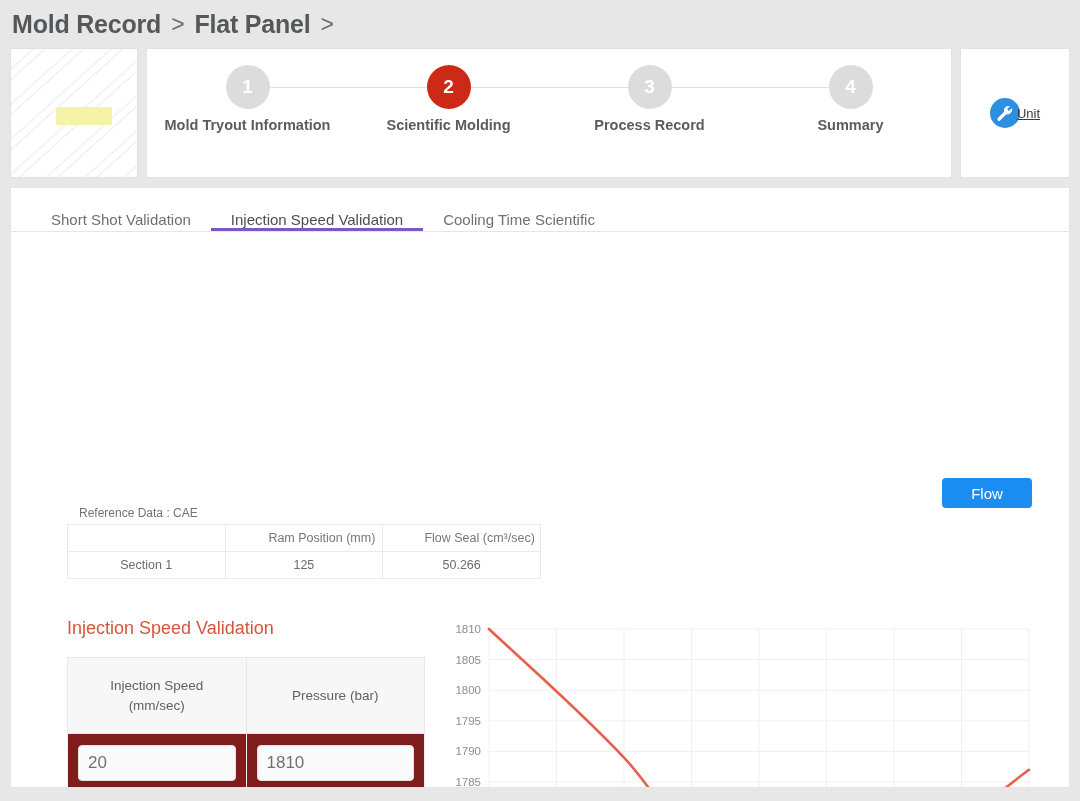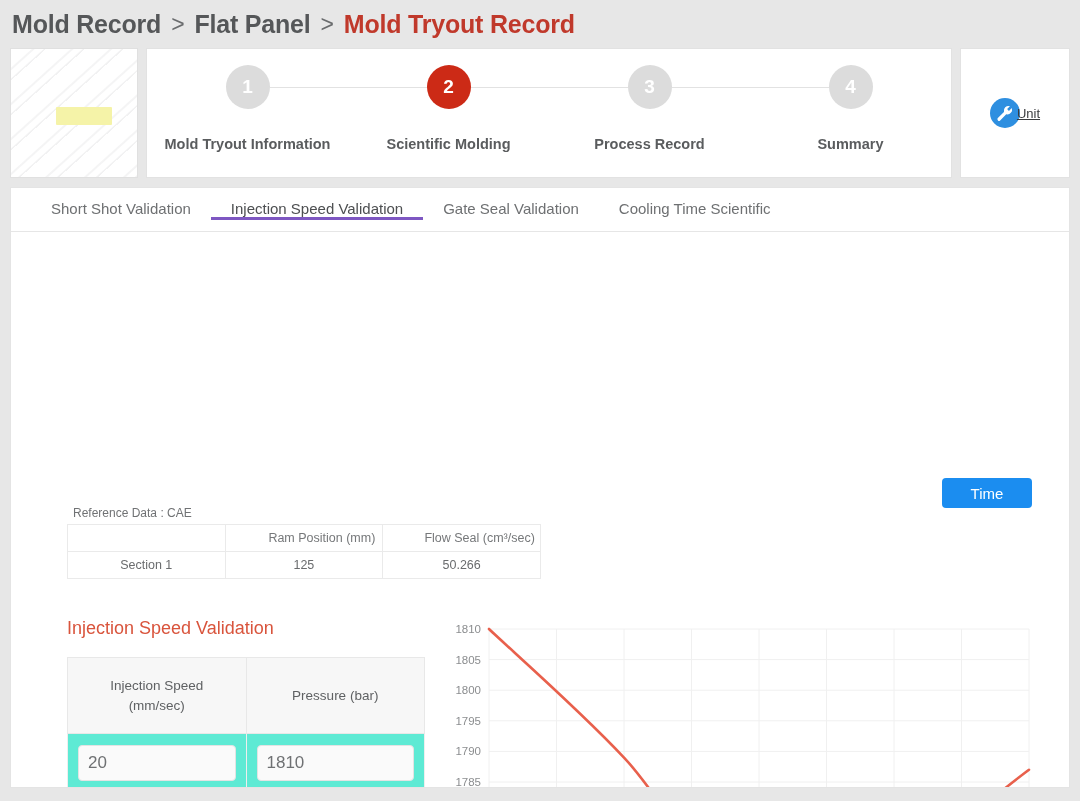--- a/index.html
+++ b/index.html
@@ -102,21 +102,21 @@
     position: absolute;
     top: 22px;
     height: 1px;
     background: #e2e2e2;
     z-index: 1;
     left: 50%;
     width: 100%;
   }
   .step:last-child .step-line { display: none; }
   .step-label {
-    margin-top: 27px;
+    margin-top: 8px;
     font-size: 14.5px;
     color: #5a5c5e;
     font-weight: 600;
     white-space: nowrap;
   }
 
   #unit-card {
     width: 110px;
     flex: 0 0 110px;
     background: #ffffff;
@@ -149,21 +149,21 @@
     height: 601px;
     position: relative;
     overflow: hidden;
   }
 
   #tabbar {
     display: flex;
     border-bottom: 1px solid #e6e6e6;
     padding: 0 20px;
     height: 44px;
-    align-items: center;
+    align-items: flex-end;
   }
   .tab {
     display: flex;
     align-items: center;
     padding: 0 20px;
     font-size: 15px;
     color: #6e7072;
     cursor: pointer;
     border-bottom: 3px solid transparent;
     white-space: nowrap;
@@ -183,21 +183,21 @@
     color: #ffffff;
     border: none;
     border-radius: 4px;
     font-size: 15px;
     font-family: "Liberation Sans", sans-serif;
     cursor: pointer;
   }
 
   #ref-label {
     position: absolute;
-    left: 62px; top: 274px;
+    left: 68px; top: 274px;
     font-size: 12px;
     color: #707274;
   }
   #ref-table {
     position: absolute;
     left: 56px; top: 292px;
     border-collapse: collapse;
     width: 474px;
   }
   #ref-table td {
@@ -219,21 +219,21 @@
     font-size: 18px;
     color: #d9543c;
   }
 
   
   #data-table {
     position: absolute;
     left: 56px; top: 425px;
     width: 358px;
     border-collapse: collapse;
-    background: #5eead4;
+    background: #7f1d1d;
   }
   #data-table th {
     border: 1px solid #e8e8e8;
     background: #f7f7f7;
     font-size: 13.5px;
     font-weight: 400;
     color: #5f6163;
     height: 76px;
     line-height: 1.45;
     padding: 0 6px;
@@ -267,21 +267,20 @@
   #chart-svg { display: block; }
 </style>
 </head>
 <body>
 
 <div id="breadcrumb">
   <span class="crumb">Mold Record</span>
   <span class="crumb sep">&gt;</span>
   <span class="crumb">Flat Panel</span>
   <span class="crumb sep">&gt;</span>
-  <span class="crumb active">Mold Tryout Record</span>
 </div>
 
 <div id="header-strip">
 
   <div id="thumb-card">
     <div id="thumb-watermark"></div>
     <div id="thumb-part"></div>
   </div>
 
   <div id="stepper-card">
@@ -325,27 +324,26 @@
     </div>
   </div>
 
 </div>
 
 <div id="panel">
 
   <div id="tabbar">
     <div class="tab">Short Shot Validation</div>
     <div class="tab active">Injection Speed Validation</div>
-    <div class="tab">Gate Seal Validation</div>
     <div class="tab">Cooling Time Scientific</div>
   </div>
 
   <div id="panel-body">
 
-    <button id="edit-button">Time</button>
+    <button id="edit-button">Flow</button>
 
     <div id="ref-label">Reference Data : CAE</div>
 
     <table id="ref-table">
       <tbody>
           <tr>
         <td class="rt-head rt-c0"></td>
         <td class="rt-head rt-c1">Ram Position (mm)</td>
         <td class="rt-head rt-c2">Flow Seal (cm³/sec)</td>
       </tr>

